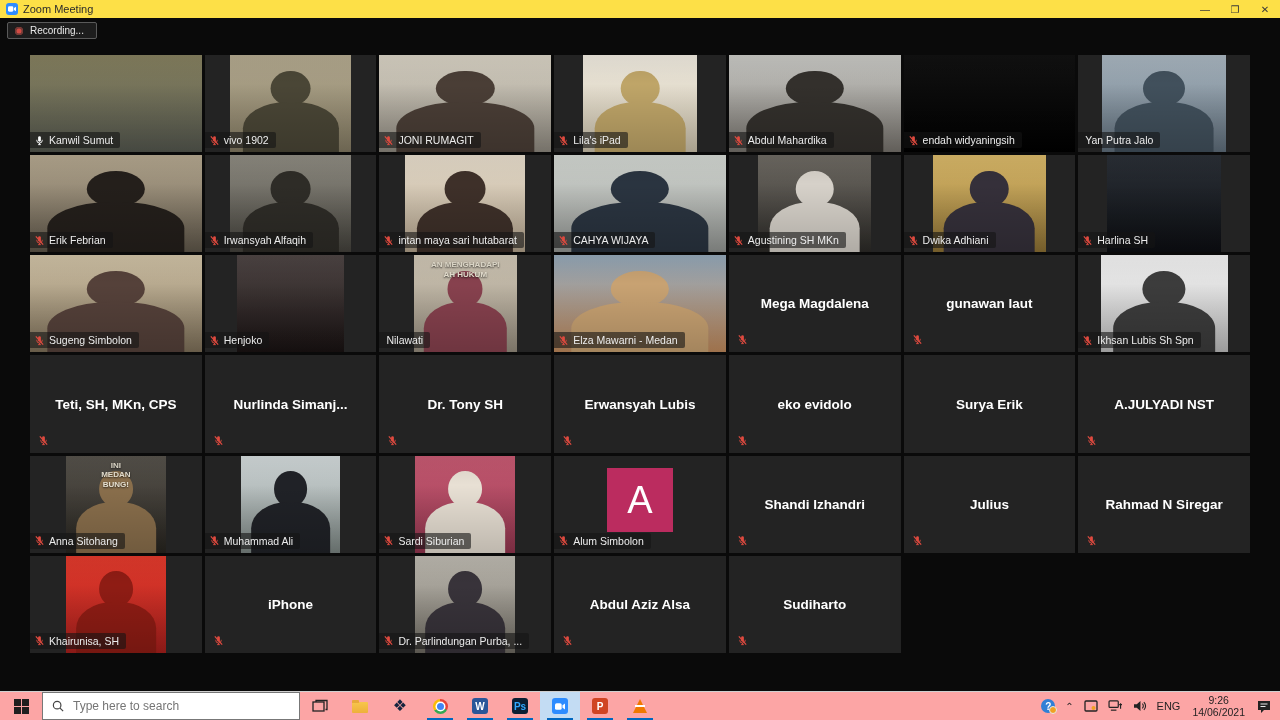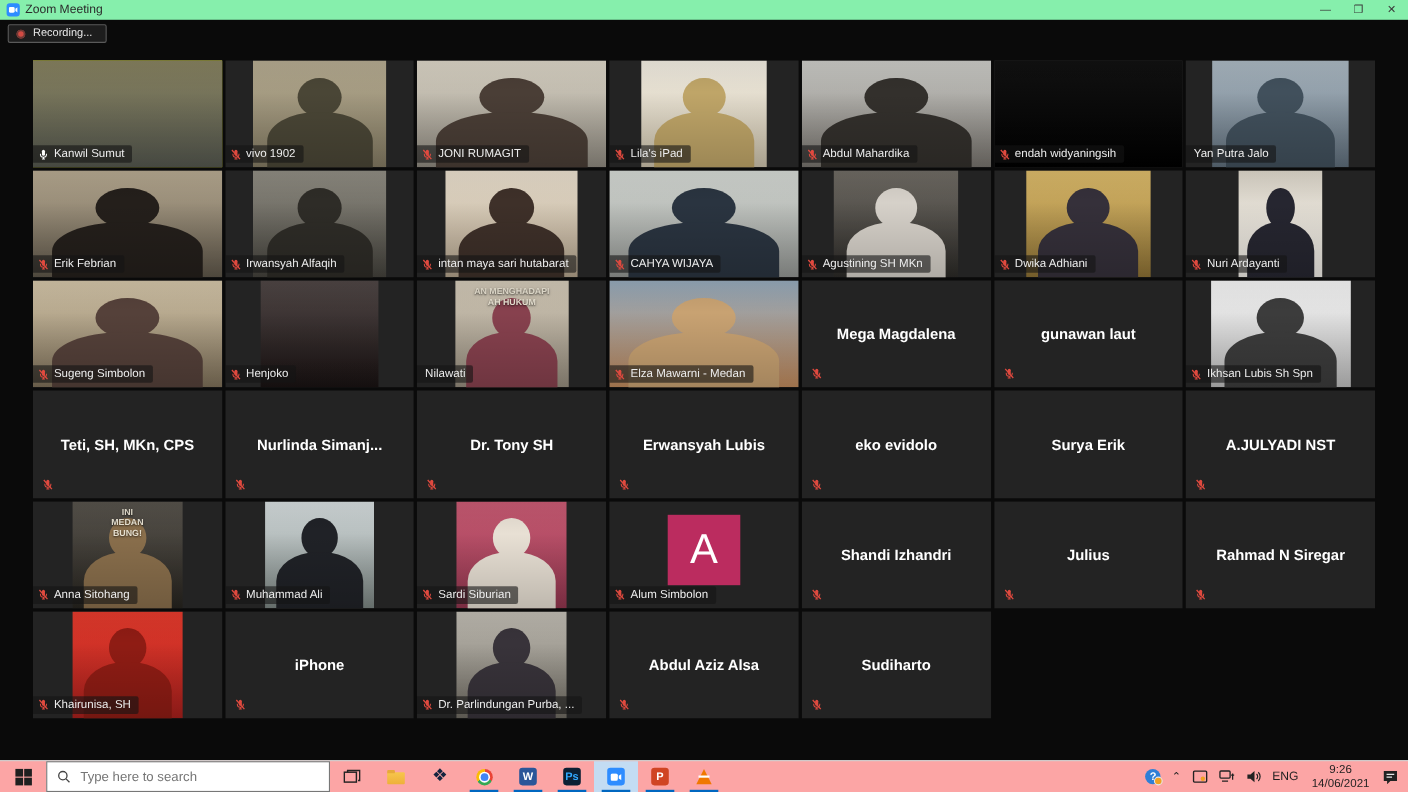--- a/index.html
+++ b/index.html
@@ -1,20 +1,20 @@
 <!DOCTYPE html>
 <html><head>
 <meta charset="utf-8">
 <style>
   html,body{margin:0;padding:0;background:#000;}
   body{width:1280px;height:720px;position:relative;overflow:hidden;
        font-family:"Liberation Sans",sans-serif;-webkit-font-smoothing:antialiased;}
 
   
-  .titlebar{position:absolute;top:0;left:0;right:0;height:18px;background:#86efac;
+  .titlebar{position:absolute;top:0;left:0;right:0;height:18px;background:#fde047;
             display:flex;align-items:center;z-index:30;}
   .zlogo{width:12px;height:12px;border-radius:3px;margin:0 5px 0 6px;background:#2d8cff;
          display:flex;align-items:center;justify-content:center;}
   .zlogo svg{display:block}
   .wtitle{font-size:11px;color:#2b2b2b;}
   .wctrls{margin-left:auto;display:flex;height:100%;}
   .wbtn{width:30px;display:flex;align-items:center;justify-content:center;
         font-size:10px;color:#3a3a3a;cursor:default;}
 
   
@@ -315,34 +315,30 @@
         <div class="nmlbl">
           <svg width="11" height="11" viewBox="0 0 24 24">
             <path fill="#e04a3f" d="M12 2.5a3 3 0 0 1 3 3v6a3 3 0 0 1-6 0v-6a3 3 0 0 1 3-3z"></path>
             <path fill="none" stroke="#e04a3f" stroke-width="2" d="M6 10.5v1a6 6 0 0 0 12 0v-1M12 17.5V21M9 21h6"></path>
             <line x1="4" y1="3" x2="20" y2="21" stroke="#e04a3f" stroke-width="2.6"></line>
           </svg>
           <span>Dwika Adhiani</span>
         </div>
       </div>
       <div class="tile">
-        <div class="vid" style="left: 28%; right: 28%; background: linear-gradient(rgb(217, 211, 199), rgb(240, 237, 231));">
-          <div class="fig">
-            <span class="hd" style="background:#262630"></span>
-            <span class="bd" style="background:#262630"></span>
-          </div>
-          <div class="shade"></div>
-        </div>
-        <div class="nmlbl">
-          <svg width="11" height="11" viewBox="0 0 24 24">
-            <path fill="#e04a3f" d="M12 2.5a3 3 0 0 1 3 3v6a3 3 0 0 1-6 0v-6a3 3 0 0 1 3-3z"></path>
-            <path fill="none" stroke="#e04a3f" stroke-width="2" d="M6 10.5v1a6 6 0 0 0 12 0v-1M12 17.5V21M9 21h6"></path>
-            <line x1="4" y1="3" x2="20" y2="21" stroke="#e04a3f" stroke-width="2.6"></line>
-          </svg>
-          <span>Nuri Ardayanti</span>
+        <div class="vid" style="left: 17%; right: 17%; background: linear-gradient(rgb(42, 47, 54), rgb(12, 14, 18));">
+          <div class="shade"></div>
+        </div>
+        <div class="nmlbl">
+          <svg width="11" height="11" viewBox="0 0 24 24">
+            <path fill="#e04a3f" d="M12 2.5a3 3 0 0 1 3 3v6a3 3 0 0 1-6 0v-6a3 3 0 0 1 3-3z"></path>
+            <path fill="none" stroke="#e04a3f" stroke-width="2" d="M6 10.5v1a6 6 0 0 0 12 0v-1M12 17.5V21M9 21h6"></path>
+            <line x1="4" y1="3" x2="20" y2="21" stroke="#e04a3f" stroke-width="2.6"></line>
+          </svg>
+          <span>Harlina SH</span>
         </div>
       </div>
       <div class="tile">
         <div class="vid" style="left: 0%; right: 0%; background: linear-gradient(rgb(208, 194, 166), rgb(126, 112, 89));">
           <div class="fig">
             <span class="hd" style="background:#55413a"></span>
             <span class="bd" style="background:#55413a"></span>
           </div>
           <div class="shade"></div>
         </div>

